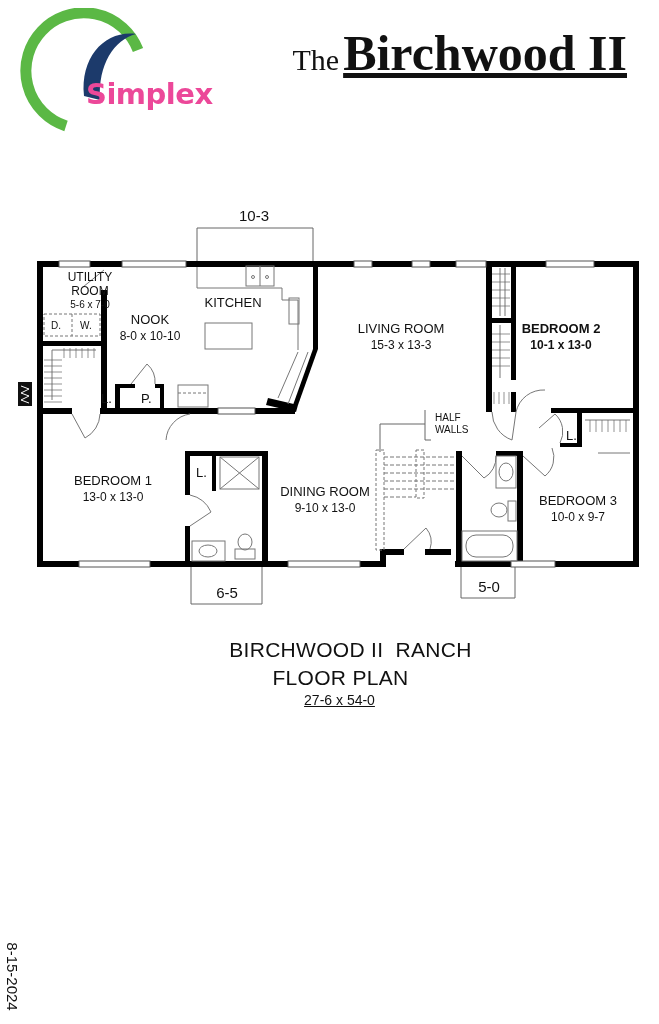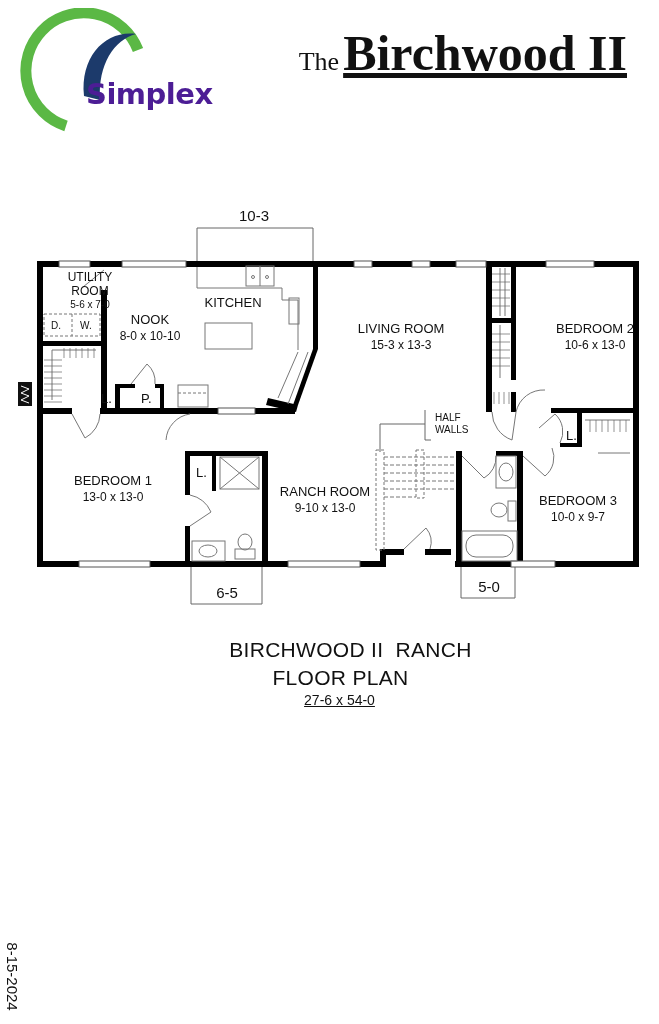--- a/index.html
+++ b/index.html
@@ -1,21 +1,21 @@
 <!DOCTYPE html>
 <html><head>
 <meta charset="utf-8">
 <style>
   html, body { margin: 0; padding: 0; background: #ffffff; }
   body { width: 659px; height: 1024px; position: relative; overflow: hidden; font-family: "Liberation Sans", sans-serif; color: #111; }
   .logo { position: absolute; left: 14px; top: 8px; width: 210px; height: 128px; }
-  .logo-text { position: absolute; left: 72px; top: 72px; font-family: "DejaVu Sans", sans-serif; font-weight: bold; color: #4c1d95; line-height: 28px; font-size: 29px; letter-spacing: -0.5px; }
+  .logo-text { position: absolute; left: 72px; top: 72px; font-family: "DejaVu Sans", sans-serif; font-weight: bold; color: #ec4899; line-height: 28px; font-size: 29px; letter-spacing: -0.5px; }
   .logo-text div { white-space: nowrap; }
   .title { position: absolute; right: 32px; top: 24px; font-family: "Liberation Serif", serif; white-space: nowrap; color: #111; }
-  .title .pre { font-size: 26px; }
+  .title .pre { font-size: 30px; }
   .title .main { font-size: 50px; font-weight: bold; text-decoration: underline; }
   .plan { position: absolute; left: 0; top: 0; width: 659px; height: 1024px; }
   .room-label { position: absolute; text-align: center; font-size: 13px; line-height: 16px; white-space: nowrap; transform: translateX(-50%); }
   .room-label .dim { font-size: 12px; }
   .small-label { position: absolute; font-size: 13px; white-space: nowrap; }
   .tiny { font-size: 10px; }
   .dim-label { position: absolute; font-size: 15px; transform: translateX(-50%); white-space: nowrap; }
   .caption { position: absolute; left: 0; width: 659px; top: 636px; text-align: center; }
   .caption .l1, .caption .l2 { font-size: 21px; line-height: 28px; letter-spacing: 0.3px; }
   .caption .l3, .caption .l4 { font-size: 14px; line-height: 17px; }
@@ -252,30 +252,30 @@
   <div>NOOK</div>
   <div class="dim">8-0 x 10-10</div>
 </div>
 <div class="room-label" style="left:233px; top:295px;">
   <div>KITCHEN</div>
 </div>
 <div class="room-label" style="left:401px; top:321px;">
   <div>LIVING ROOM</div>
   <div class="dim">15-3 x 13-3</div>
 </div>
-<div class="room-label" style="left:595px; top:321px;">
+<div class="room-label" style="left:561px; top:321px;font-weight:bold;">
   <div>BEDROOM 2</div>
-  <div class="dim">10-6 x 13-0</div>
+  <div class="dim">10-1 x 13-0</div>
 </div>
 <div class="room-label" style="left:113px; top:473px;">
   <div>BEDROOM 1</div>
   <div class="dim">13-0 x 13-0</div>
 </div>
 <div class="room-label" style="left:325px; top:484px;">
-  <div>RANCH ROOM</div>
+  <div>DINING ROOM</div>
   <div class="dim">9-10 x 13-0</div>
 </div>
 <div class="room-label" style="left:578px; top:493px;">
   <div>BEDROOM 3</div>
   <div class="dim">10-0 x 9-7</div>
 </div>
 
 <div class="small-label" style="left:101px; top:391px;">L.</div>
 <div class="small-label" style="left:196px; top:465px;">L.</div>
 <div class="small-label" style="left:566px; top:428px;">L.</div>

